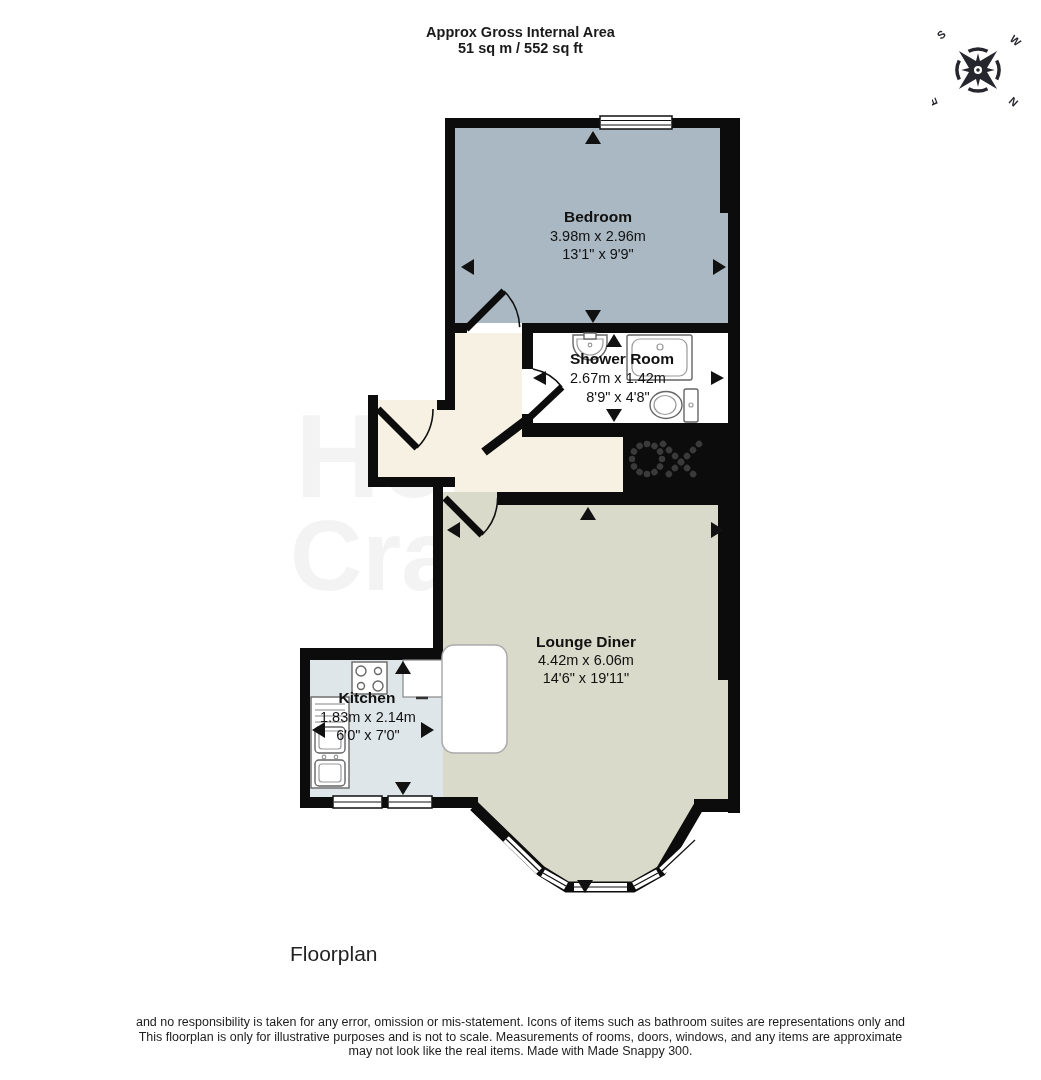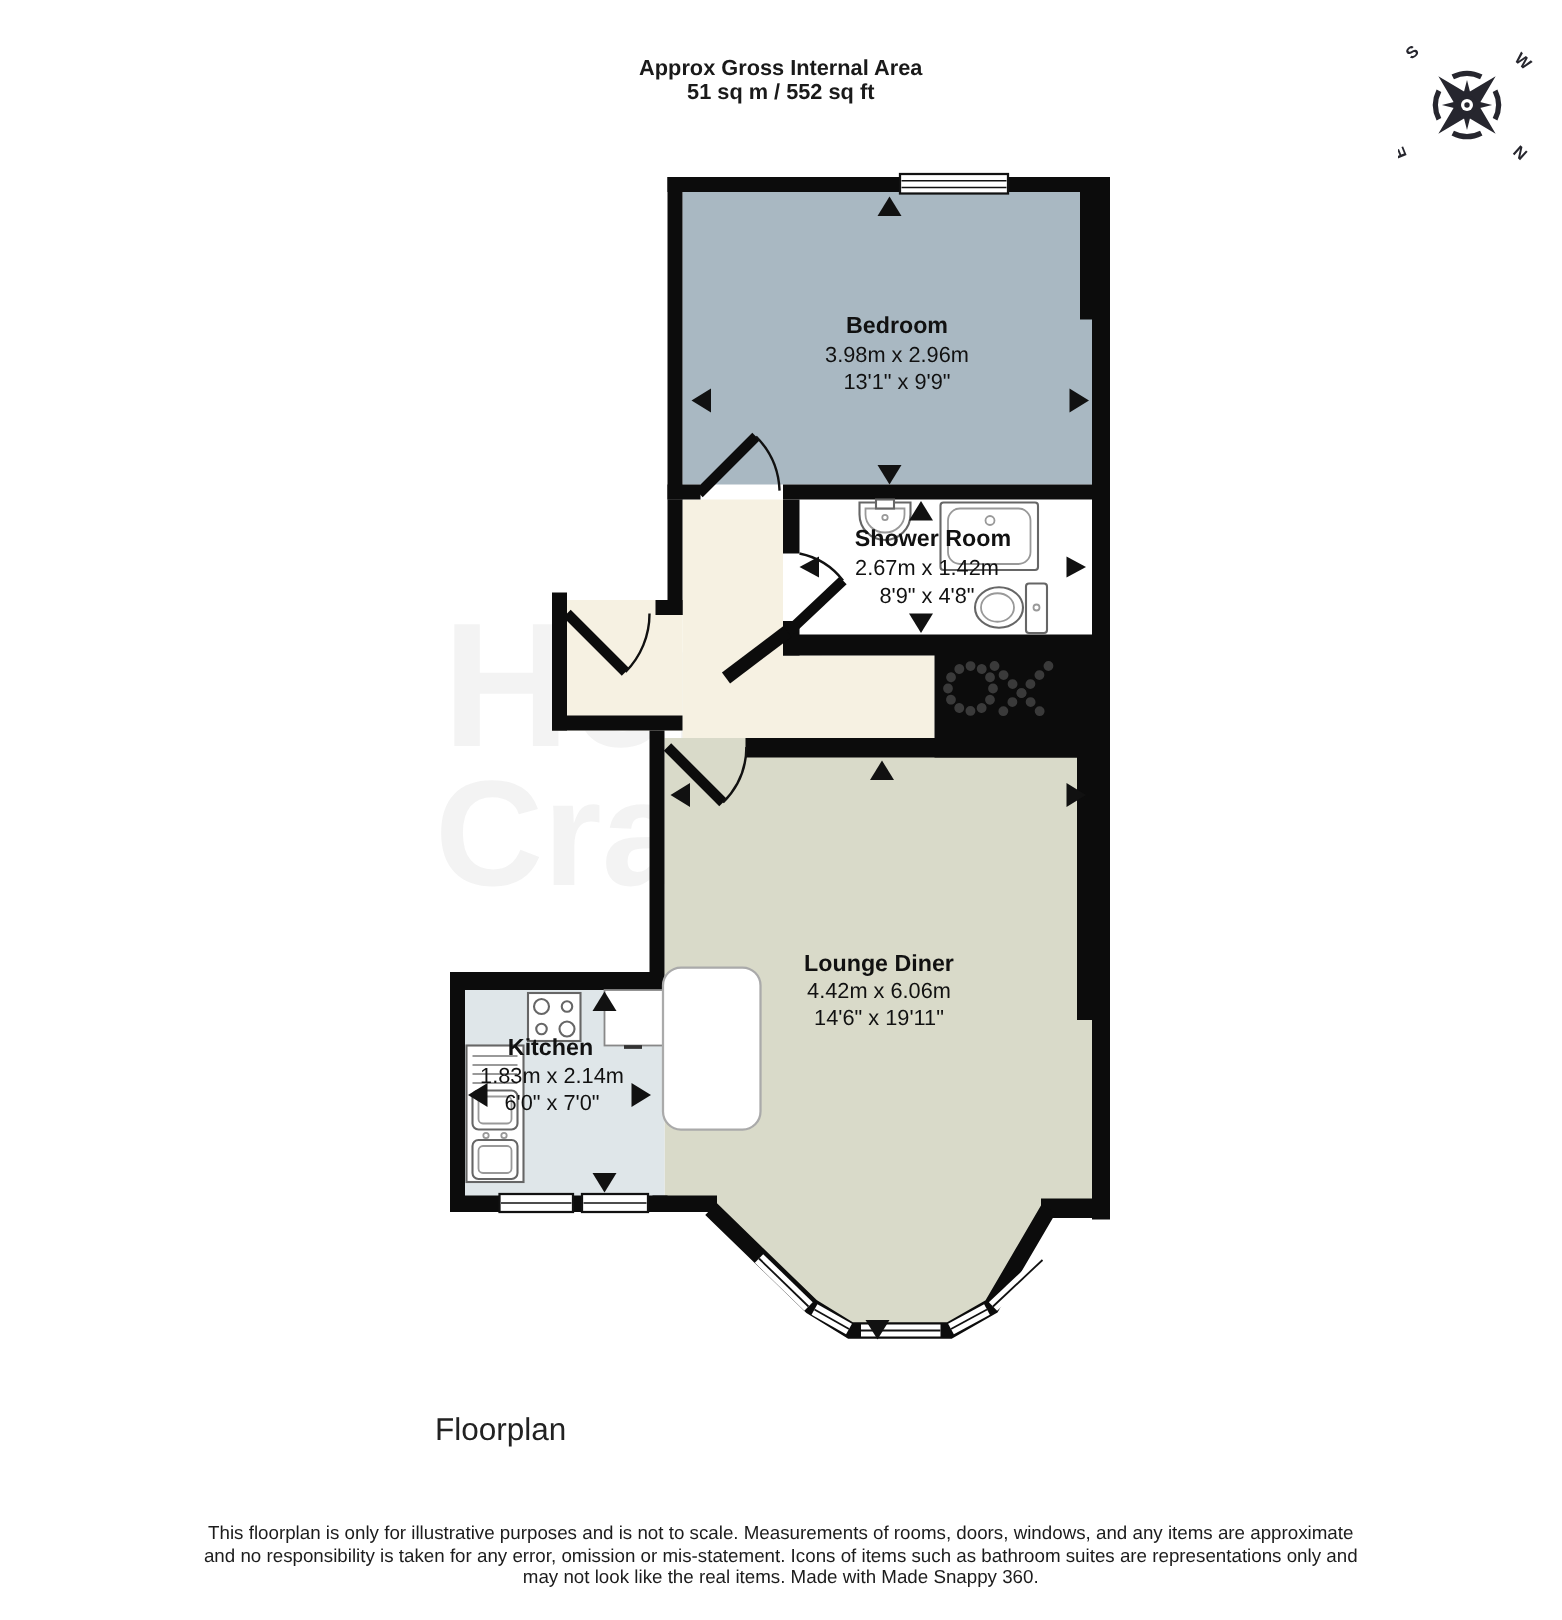--- a/index.html
+++ b/index.html
@@ -1,17 +1,17 @@
 <!DOCTYPE html>
 <html><head>
 <meta charset="utf-8">
 <style>
   html,body{margin:0;padding:0;background:#fff;}
   body{width:1041px;height:1080px;position:relative;font-family:"Liberation Sans",sans-serif;overflow:hidden;}
-  .title-block{position:absolute;top:38px;left:0;width:1041px;text-align:center;
+  .title-block{position:absolute;top:24px;left:0;width:1041px;text-align:center;
     font-weight:bold;font-size:14.5px;line-height:16px;color:#1a1a1a;}
   .plan-svg{position:absolute;left:0;top:0;}
   .compass-svg{position:absolute;left:932px;top:24px;}
   .caption{position:absolute;left:290px;top:942px;font-size:21px;color:#222;}
   .disclaimer{position:absolute;top:1015px;left:0;width:1041px;text-align:center;
     font-size:12.5px;line-height:14.6px;color:#1c1c1c;}
   .rname{font-weight:bold;font-size:15.5px;fill:#111;text-anchor:middle;}
   .rdim{font-size:14.5px;fill:#111;text-anchor:middle;}
   .wm-text{font-weight:bold;fill:rgba(40,40,40,0.055);}
   .fixture{fill:#fff;stroke:#666;stroke-width:1.4;}
@@ -220,16 +220,16 @@
     <text class="rdim" x="586" y="683">14'6" x 19'11"</text>
 
     <text class="rname" x="367" y="703">Kitchen</text>
     <text class="rdim" x="368" y="722">1.83m x 2.14m</text>
     <text class="rdim" x="368" y="740">6'0" x 7'0"</text>
   </g>
 </svg>
 
 <div class="caption">Floorplan</div>
 <div class="disclaimer">
+  <div>and no responsibility is taken for any error, omission or mis-statement. Icons of items such as bathroom suites are representations only and</div>
   <div>This floorplan is only for illustrative purposes and is not to scale. Measurements of rooms, doors, windows, and any items are approximate</div>
-  <div>and no responsibility is taken for any error, omission or mis-statement. Icons of items such as bathroom suites are representations only and</div>
-  <div>may not look like the real items. Made with Made Snappy 360.</div>
+  <div>may not look like the real items. Made with Made Snappy 300.</div>
 </div>
 
 </body></html>

